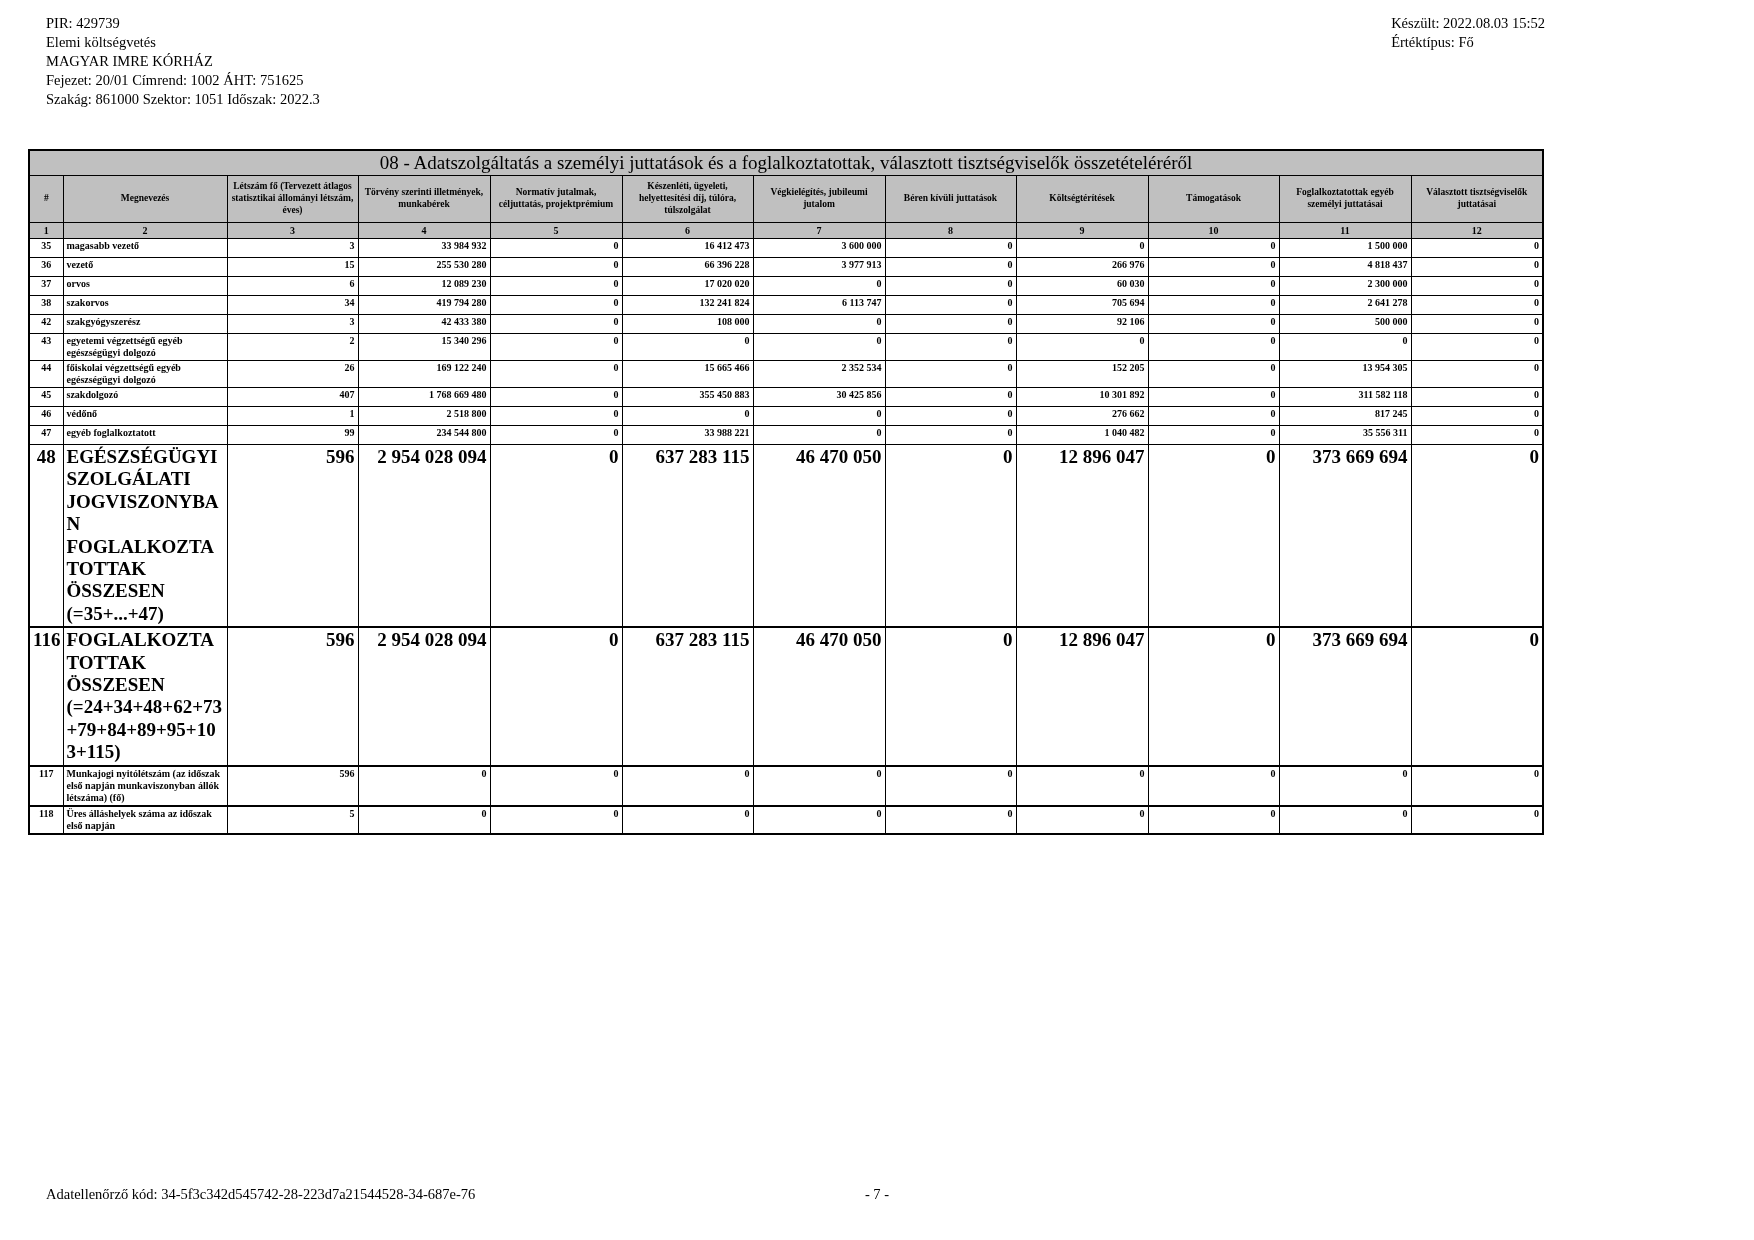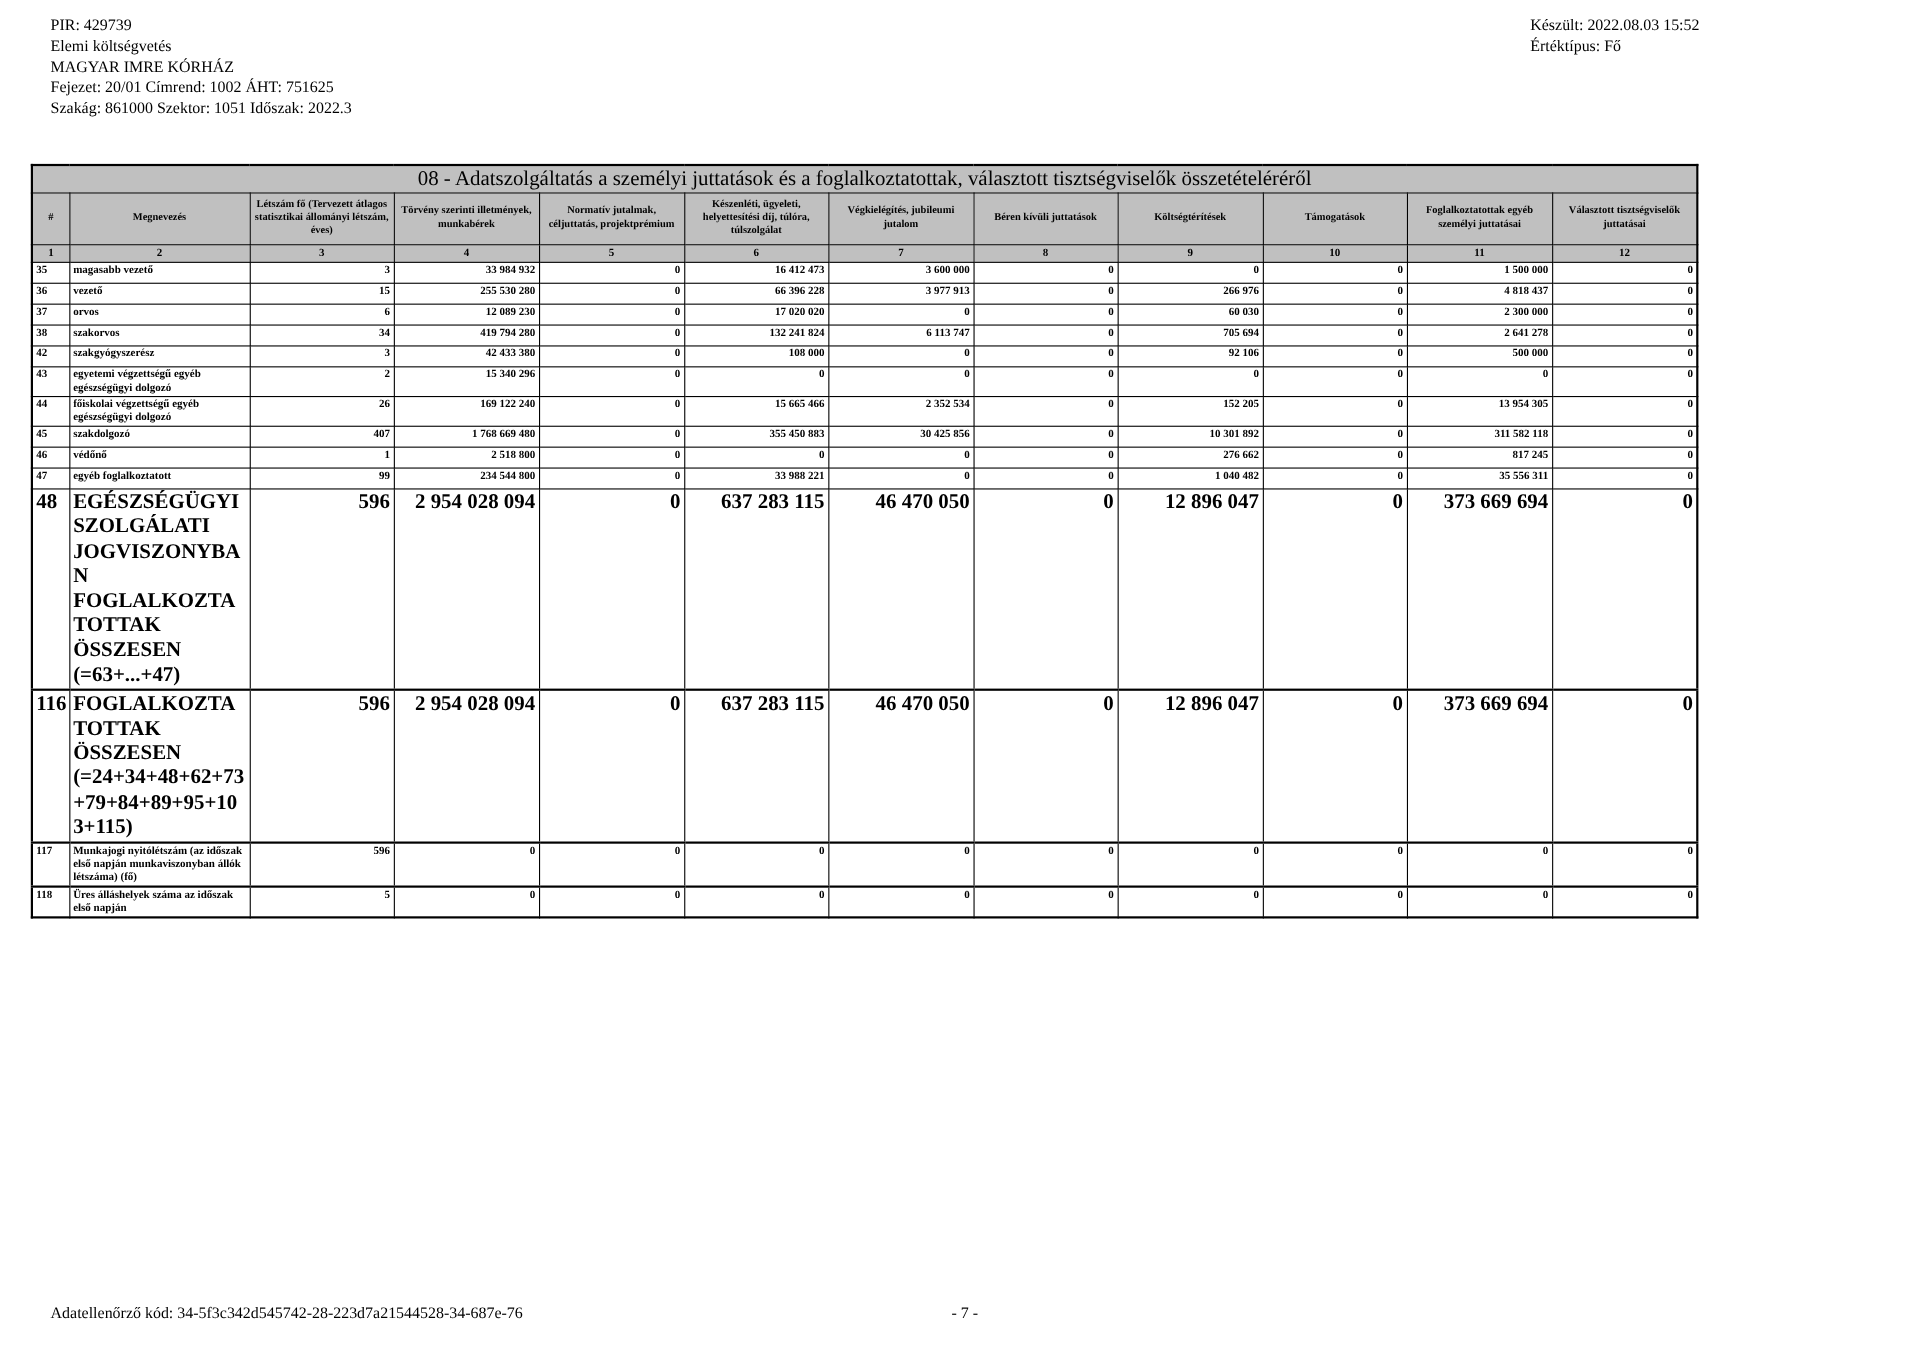--- a/index.html
+++ b/index.html
@@ -56,21 +56,21 @@
   .num-row th {
     background: var(--header-bg, #c0c0c0);
     font-size: 10px;
     font-weight: bold;
     text-align: center;
     padding: 0 2px;
     border-bottom: 2px solid #000;
     height: 13px;
   }
   tbody td { vertical-align: top; font-weight: bold; font-size: 10px; line-height: 1.2; }
-  tbody td.num  { text-align: left; margin-left: 15px; }
+  tbody td.num  { text-align: center; margin-left: 15px; }
   tbody td.name { text-align: left; overflow-wrap: break-word; }
   tbody td.val  { text-align: right; }
   tbody tr.emph td { font-size: 19px; line-height: 1.18; }
   tbody tr.thick-top td { border-top: 2px solid #000; }
   tbody tr td { height: 16px; }
   
   .footer {
     position: absolute;
     top: 1186px;
     left: 0;
@@ -284,21 +284,21 @@
             <td class="val">33 988 221</td>
             <td class="val">0</td>
             <td class="val">0</td>
             <td class="val">1 040 482</td>
             <td class="val">0</td>
             <td class="val">35 556 311</td>
             <td class="val">0</td>
           </tr>
           <tr class="emph">
             <td class="num">48</td>
-            <td class="name">EGÉSZSÉGÜGYI SZOLGÁLATI JOGVISZONYBAN FOGLALKOZTATOTTAK ÖSSZESEN  (=63+...+47)</td>
+            <td class="name">EGÉSZSÉGÜGYI SZOLGÁLATI JOGVISZONYBAN FOGLALKOZTATOTTAK ÖSSZESEN  (=35+...+47)</td>
             <td class="val">596</td>
             <td class="val">2 954 028 094</td>
             <td class="val">0</td>
             <td class="val">637 283 115</td>
             <td class="val">46 470 050</td>
             <td class="val">0</td>
             <td class="val">12 896 047</td>
             <td class="val">0</td>
             <td class="val">373 669 694</td>
             <td class="val">0</td>

